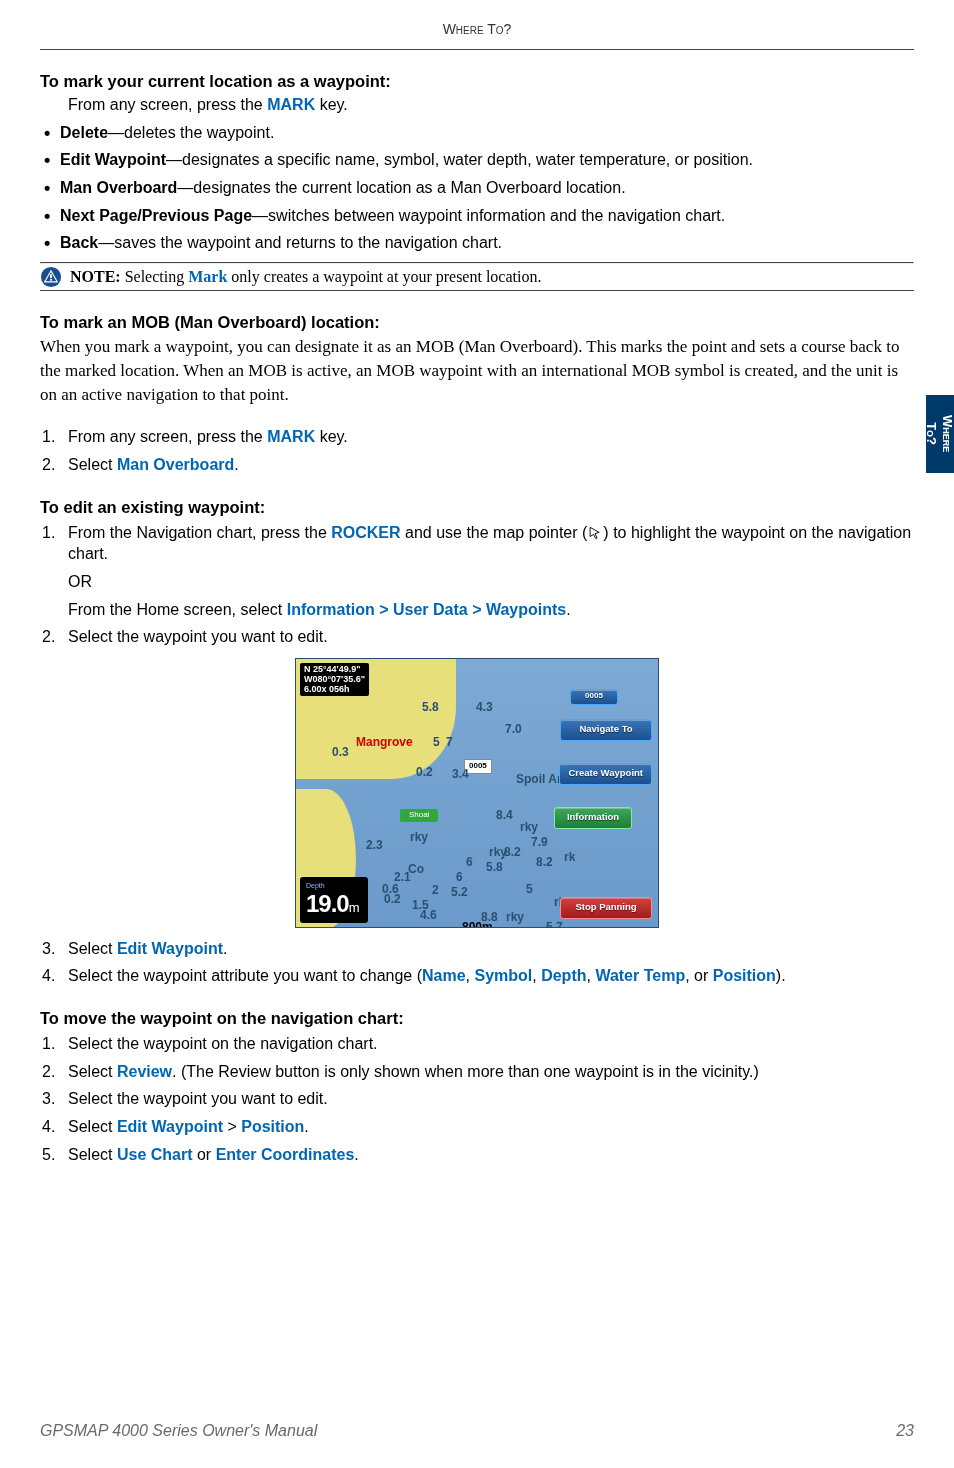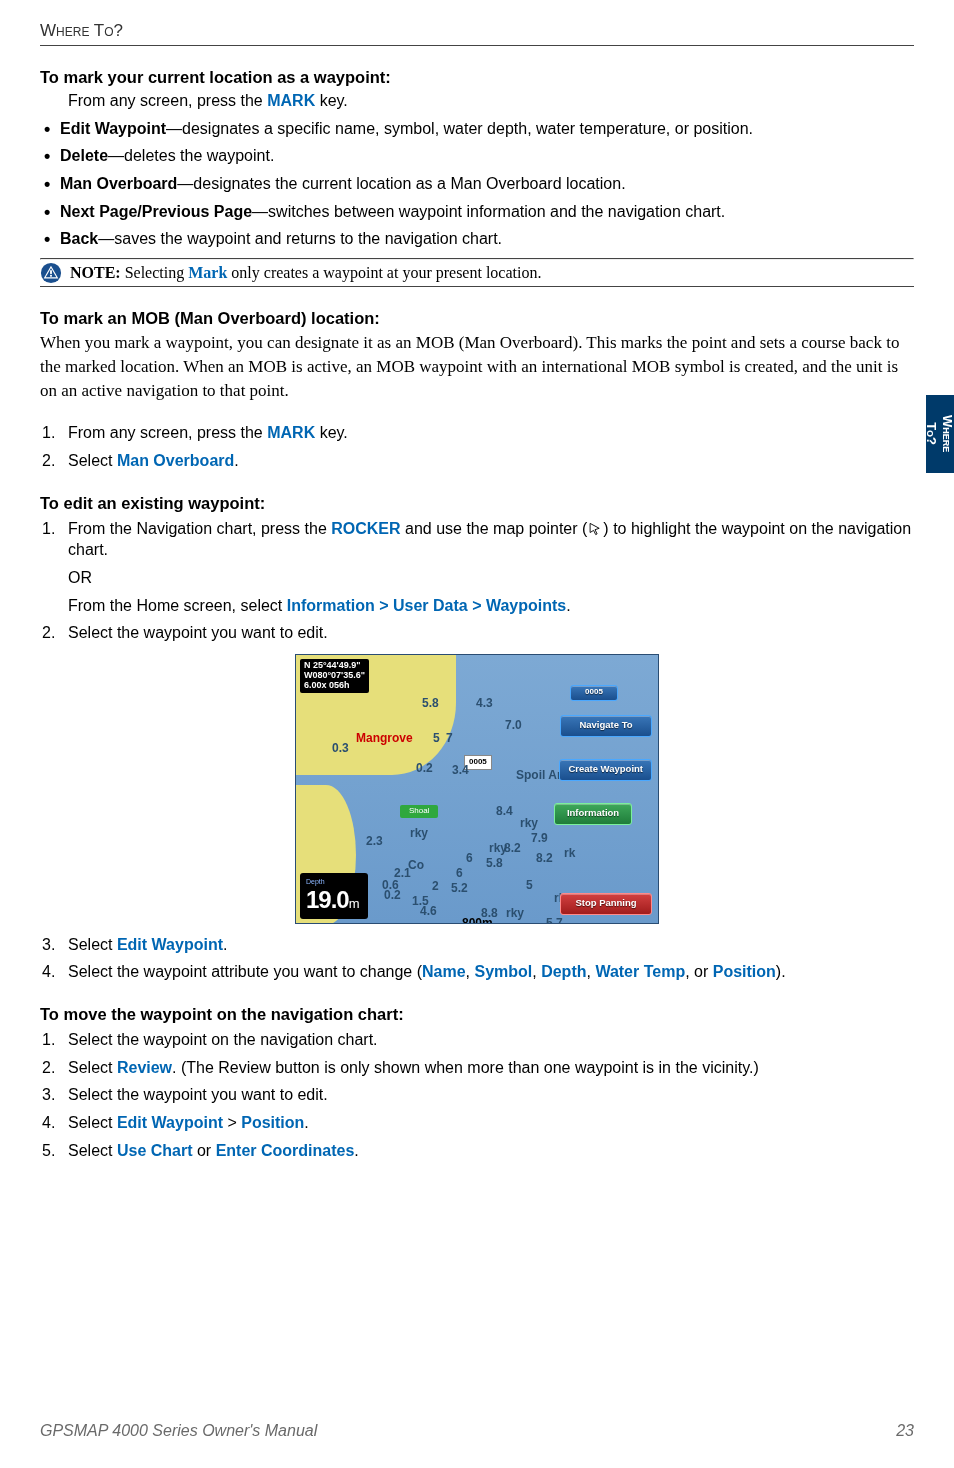--- a/index.html
+++ b/index.html
@@ -8,25 +8,25 @@
     font-size: 16px;
     line-height: 1.35;
     color: #000;
     background: #fff;
     width: 954px;
     height: 1468px;
     position: relative;
     padding: 20px 40px 0 40px;
   }
   .header-section {
-    text-align: left;
+    text-align: center;
     font-variant: small-caps;
-    font-size: 17px;
+    font-size: 14px;
     color: #333;
-    margin-bottom: 2px;
+    margin-bottom: 10px;
   }
   hr.top-rule {
     border: none;
     border-top: 1px solid #444;
     margin-bottom: 8px;
   }
   .bold-heading {
     font-weight: bold;
     font-size: 16.5px;
     margin-top: 20px;
@@ -238,22 +238,22 @@
     <span>To?</span>
   </div>
 </div>
 
 <div class="bold-heading">To mark your current location as a waypoint:</div>
 <div class="indent-1">
   <span>From any screen, press the </span><span class="blue">MARK</span><span> key.</span>
 </div>
 
 <ul class="bullets indent-2">
+  <li><b>Delete</b><span>—deletes the waypoint.</span></li>
   <li><b>Edit Waypoint</b><span>—designates a specific name, symbol, water depth, water temperature, or position.</span></li>
-  <li><b>Delete</b><span>—deletes the waypoint.</span></li>
   <li><b>Man Overboard</b><span>—designates the current location as a Man Overboard location.</span></li>
   <li><b>Next Page/Previous Page</b><span>—switches between waypoint information and the navigation chart.</span></li>
   <li><b>Back</b><span>—saves the waypoint and returns to the navigation chart.</span></li>
 </ul>
 
 <hr class="note-rule">
 <div class="note-row">
   <svg class="note-icon" viewBox="0 0 24 24">
     <circle cx="12" cy="12" r="11" fill="#1a4f8e"></circle>
     <path d="M12 4 L20 18 L4 18 Z" fill="#ffffff"></path>

